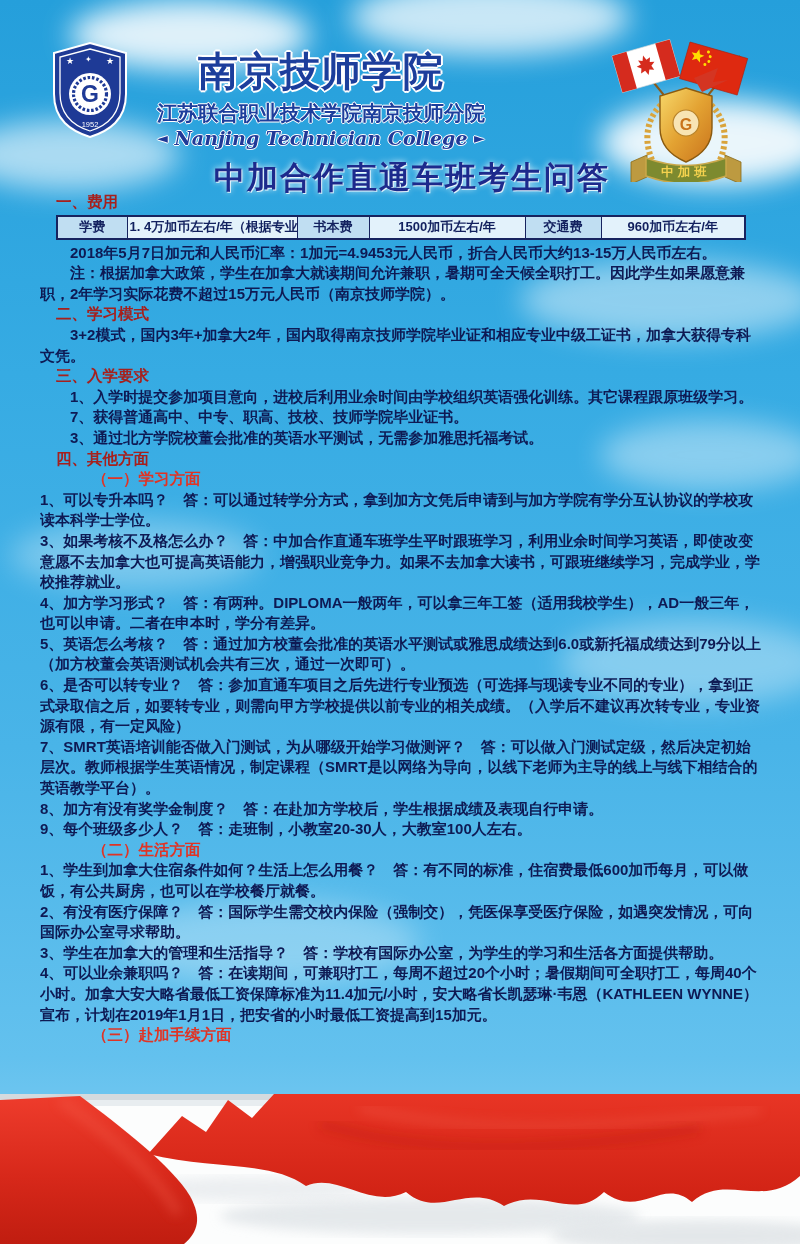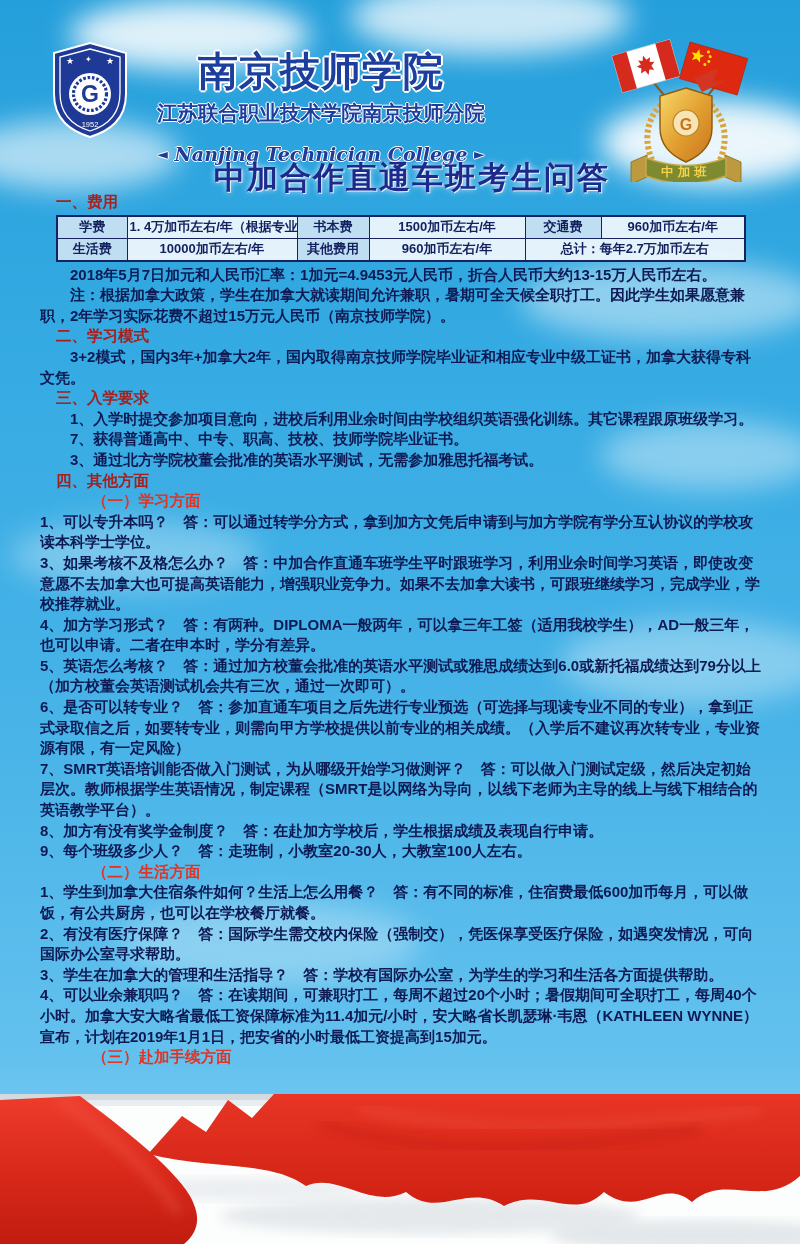--- a/index.html
+++ b/index.html
@@ -9,21 +9,21 @@
         background:linear-gradient(180deg,#259fdb 0%,#36abe3 30%,#49b4e8 60%,#63c1ee 85%,#8ed3f4 100%);}
   .cloud{position:absolute;background:#ffffff;border-radius:50%;filter:blur(14px);pointer-events:none;}
 
   
   .logo{position:absolute;left:44px;top:40px;width:92px;height:100px;}
   .school-block{position:absolute;left:156px;top:44px;width:330px;text-align:center;}
   .school-name{font-size:40px;font-weight:bold;letter-spacing:1px;color:#1c3e9c;white-space:nowrap;
       text-shadow:-2px 0 #fff,2px 0 #fff,0 -2px #fff,0 2px #fff,-1px -1px #fff,1px 1px #fff,1px -1px #fff,-1px 1px #fff;}
   .school-sub{margin-top:0;font-size:20.5px;font-weight:bold;color:#1c3e9c;white-space:nowrap;
       text-shadow:-1px 0 #fff,1px 0 #fff,0 -1px #fff,0 1px #fff;}
-  .school-eng{margin-top:16px;font-size:19px;font-weight:bold;font-style:italic;color:#203a98;
+  .school-eng{margin-top:0;font-size:19px;font-weight:bold;font-style:italic;color:#203a98;
       font-family:"DejaVu Serif","Liberation Serif",serif;white-space:nowrap;
       text-shadow:-1px 0 #fff,1px 0 #fff,0 -1px #fff,0 1px #fff;}
   .school-eng .arr{font-style:normal;font-size:14px;vertical-align:2px;font-family:"DejaVu Sans",sans-serif;}
   .flags-badge{position:absolute;left:598px;top:30px;width:176px;height:152px;}
 
   
   .main-title{position:absolute;left:0;top:157px;width:100%;text-align:center;
       font-size:31px;font-weight:bold;letter-spacing:2px;color:#1d2a8c;
       text-shadow:0 0 6px rgba(255,255,255,.9),1px 1px 0 rgba(255,255,255,.8);padding-left:12px;}
 
@@ -141,27 +141,20 @@
           <col style="width:144px">
         </colgroup>
       <tbody>
           <tr>
         <td class="tl">学费</td>
         <td class="tv">1. 4万加币左右/年（根据专业不同有所差异）</td>
         <td class="tl">书本费</td>
         <td class="tv">1500加币左右/年</td>
         <td class="tl">交通费</td>
         <td class="tv">960加币左右/年</td>
-      </tr>
-      <tr>
-        <td class="tl">生活费</td>
-        <td class="tv">10000加币左右/年</td>
-        <td class="tl">其他费用</td>
-        <td class="tv">960加币左右/年</td>
-        <td class="tv" colspan="2">总计：每年2.7万加币左右</td>
       </tr>
     </tbody>
       </table>
 
     <p class="ind">2018年5月7日加元和人民币汇率：1加元=4.9453元人民币，折合人民币大约13-15万人民币左右。</p>
     <p class="ind">注：根据加拿大政策，学生在加拿大就读期间允许兼职，暑期可全天候全职打工。因此学生如果愿意兼职，2年学习实际花费不超过15万元人民币（南京技师学院）。</p>
 
     <div class="sec">二、学习模式</div>
     <p class="ind">3+2模式，国内3年+加拿大2年，国内取得南京技师学院毕业证和相应专业中级工证书，加拿大获得专科文凭。</p>
 

